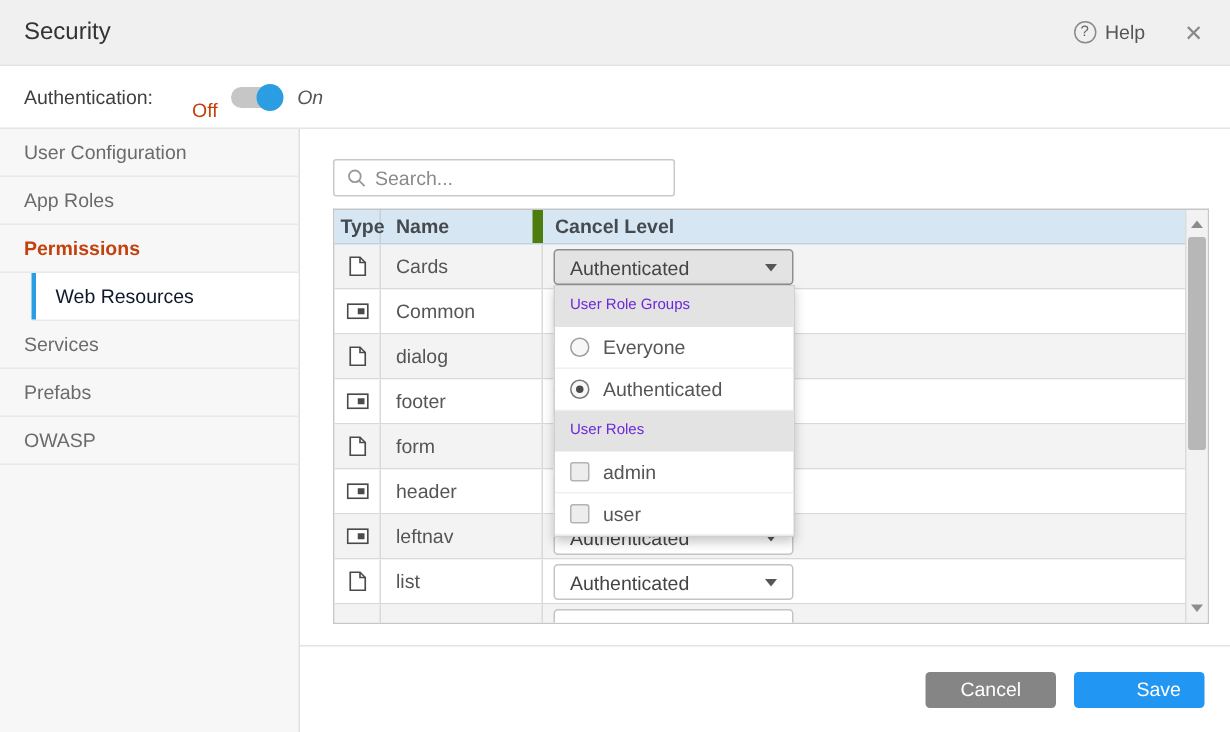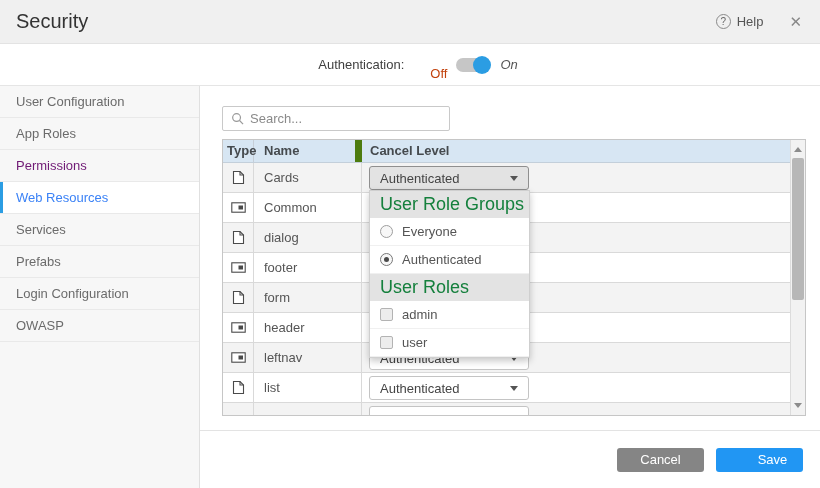--- a/index.html
+++ b/index.html
@@ -4,46 +4,46 @@
 <style>
   * { margin:0; padding:0; box-sizing:border-box; }
   html,body { width:820px; height:488px; }
   body { font-family:"Liberation Sans", sans-serif; font-size:13px; color:#444; background:#fff; }
 
   .window { width:820px; height:488px; position:relative; overflow:hidden; background:#fff; }
 
   
   .titlebar { height:44px; background:#f0f0f0; border-bottom:1px solid #e3e3e3;
               display:flex; align-items:center; justify-content:space-between; padding:0 18px 0 16px; }
-  .title { font-size:20px; font-weight:500; color:#333; }
+  .title { font-size:16px; font-weight:500; color:#333; }
   .titlebar-right { display:flex; align-items:center; gap:26px; }
   .help { display:flex; align-items:center; gap:6px; color:#555; cursor:pointer; }
   .help-circle { width:15px; height:15px; border:1px solid #8a8a8a; border-radius:50%;
                  font-size:10px; line-height:13px; text-align:center; color:#666; }
   .close { font-size:15px; color:#888; cursor:pointer; }
 
   
   .auth-bar { height:42px; background:#fff; border-bottom:1px solid #e5e5e5;
-              display:flex; align-items:center; padding-left:16px;justify-content:center; }
+              display:flex; align-items:center; padding-left:16px; }
   .auth-label { color:#3f3f3f; margin-right:26px; }
   .auth-off { color:#c2410c; margin-right:9px;margin-top:17px; }
   .auth-on { color:#555; margin-left:11px;font-style:italic; }
   .toggle { position:relative; width:33px; height:14px; background:#c6c6c6; border-radius:7px;
             display:inline-block; cursor:pointer; }
   .toggle .knob { position:absolute; right:-2px; top:-2px; width:18px; height:18px;
                   border-radius:50%; background:#2b9de3; }
 
   
   .body { display:flex; height:402px; }
 
   .sidebar { width:200px; background:#f7f7f7; border-right:1px solid #e0e0e0; }
   .side-item { height:32px; line-height:31px; padding-left:16px; border-bottom:1px solid #e9e9e9;
                color:#6b6b6b; cursor:pointer; position:relative; }
-  .side-item.highlight { color:#701a75; }
-  .side-item.active { background:#fff; color:#3b82f6; }
+  .side-item.highlight { color:#c2410c;font-weight:bold; }
+  .side-item.active { background:#fff; color:#0f172a;margin-left:21px; }
   .side-item.active::before { content:""; position:absolute; left:0; top:0; bottom:0; width:3px; background:#2b9de3; }
 
   .main { flex:1; position:relative; background:#fff; }
   .content { padding:20px 0 0 22px; }
 
   
   .search-box { width:228px; height:25px; border:1px solid #c9c9c9; border-radius:2px; background:#fff;
                 display:flex; align-items:center; padding:0 8px; margin-bottom:8px; }
   .search-box svg { flex:none; margin-right:6px; }
   .search-box input { border:none; outline:none; flex:1; font-family:"Liberation Sans", sans-serif;
@@ -70,21 +70,21 @@
                 border:1px solid #c4c4c4; border-radius:3px; display:flex; align-items:center;
                 justify-content:space-between; padding:0 10px; color:#444; cursor:pointer; }
   .dd-trigger.open { background:#e3e3e3; border-color:#8f8f8f; }
   .caret { width:0; height:0; border-left:4px solid transparent; border-right:4px solid transparent;
            border-top:5px solid #555; }
 
   
   .dropdown-panel { position:absolute; left:146px; top:50px; width:161px; background:#fff;
                     border:1px solid #cfcfcf; box-shadow:0 3px 7px rgba(0,0,0,0.22); z-index:5; }
   .dd-section { height:27px; line-height:26px; padding-left:10px; background:#e3e3e3;
-                color:#15803d; font-size:18px; }
+                color:#6d28d9; font-size:10px; }
   .dd-option { height:28px; display:flex; align-items:center; gap:9px; padding-left:10px;
                border-bottom:1px solid #f0f0f0; color:#555; cursor:pointer;text-align:center; }
   .radio { width:13px; height:13px; border:1px solid #9e9e9e; border-radius:50%; background:#f7f7f7;
            position:relative; flex:none; }
   .radio.checked { border-color:#777; }
   .radio.checked::after { content:""; position:absolute; left:3px; top:3px; right:3px; bottom:3px;
                           border-radius:50%; background:#4a4a4a; }
   .checkbox { width:13px; height:13px; border:1px solid #b3b3b3; border-radius:2px; background:#ededed; flex:none; }
 
   
@@ -137,21 +137,20 @@
 
   <div class="body">
 
     <div class="sidebar">
         <div class="side-item"><span>User Configuration</span></div>
         <div class="side-item"><span>App Roles</span></div>
         <div class="side-item highlight"><span>Permissions</span></div>
         <div class="side-item active"><span>Web Resources</span></div>
         <div class="side-item"><span>Services</span></div>
         <div class="side-item"><span>Prefabs</span></div>
-        <div class="side-item"><span>Login Configuration</span></div>
         <div class="side-item"><span>OWASP</span></div>
       </div>
 
     <div class="main">
       <div class="content">
 
         <div class="search-box">
           <svg width="13" height="13" viewBox="0 0 14 14">
             <circle cx="6" cy="6" r="4.2" fill="none" stroke="#999" stroke-width="1.3"></circle>
             <line x1="9.2" y1="9.2" x2="13" y2="13" stroke="#999" stroke-width="1.3"></line>

